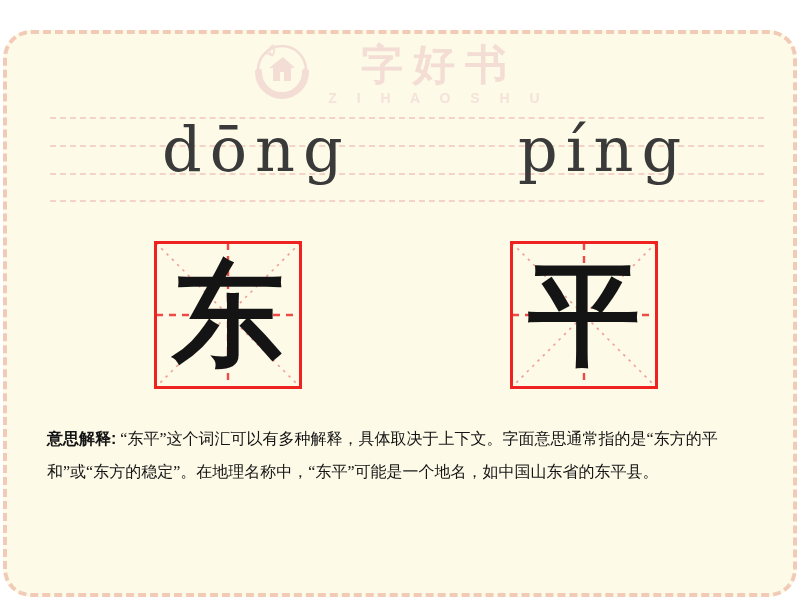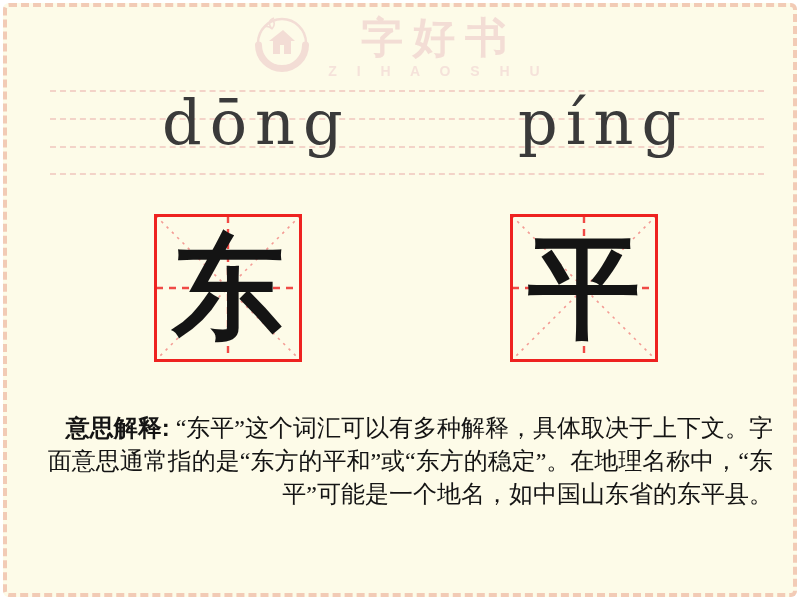--- a/index.html
+++ b/index.html
@@ -2,21 +2,21 @@
 <html><head>
 <meta charset="utf-8">
 <style>
   html,body{margin:0;padding:0;}
   body{
     width:800px;height:600px;position:relative;background:#ffffff;
     font-family:"Liberation Sans",sans-serif;overflow:hidden;
   }
   .page{
     position:absolute;inset:3px;background:#fdfbe8;
-    border:4px dashed #f2cbb6;border-radius:6px;
+    border:4px dashed #f2cbb6;border-radius:28px;margin-top:27px;
   }
   
   .brand{
     position:absolute;top:8px;left:0;width:100%;
     display:flex;justify-content:center;align-items:flex-start;gap:8px;
   }
   .brand-icon{width:60px;height:62px;flex:0 0 auto;}
   .brand-text{display:flex;flex-direction:column;align-items:center;}
   .brand-title{
     font-family:"Liberation Serif",serif;
@@ -46,23 +46,23 @@
   .charbox.b1{left:147px;}
   .charbox.b2{left:503px;}
   .charbox svg{position:absolute;inset:0;}
   .hanzi{
     position:absolute;inset:0;display:flex;align-items:center;justify-content:center;
     font-family:"Liberation Serif",serif;font-weight:900;
     font-size:112px;color:#141414;line-height:148px;
   }
   
   .explain{
-    position:absolute;left:40px;top:404px;width:726px;
+    position:absolute;left:40px;top:388px;width:726px;
     font-family:"Liberation Serif",serif;
-    font-size:24px;line-height:33px;color:#141414;text-align:right;
+    font-size:16px;line-height:33px;color:#141414;text-align:left;
   }
   .explain b{font-family:"Liberation Sans",sans-serif;font-weight:bold;}
 </style>
 </head>
 <body>
 
 <div class="page">
 
   <div class="brand">
     <svg class="brand-icon" viewBox="0 0 60 62">

